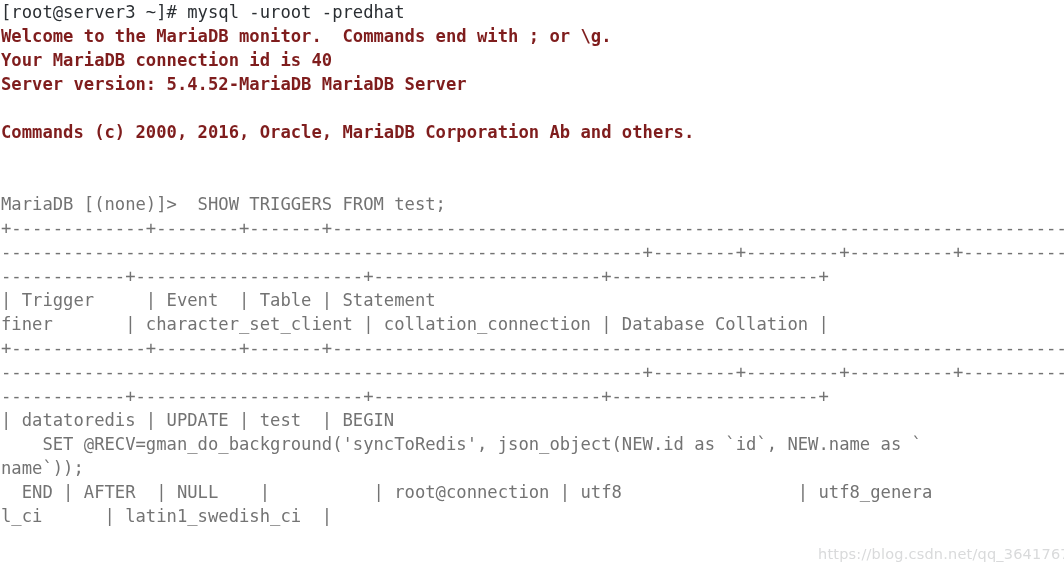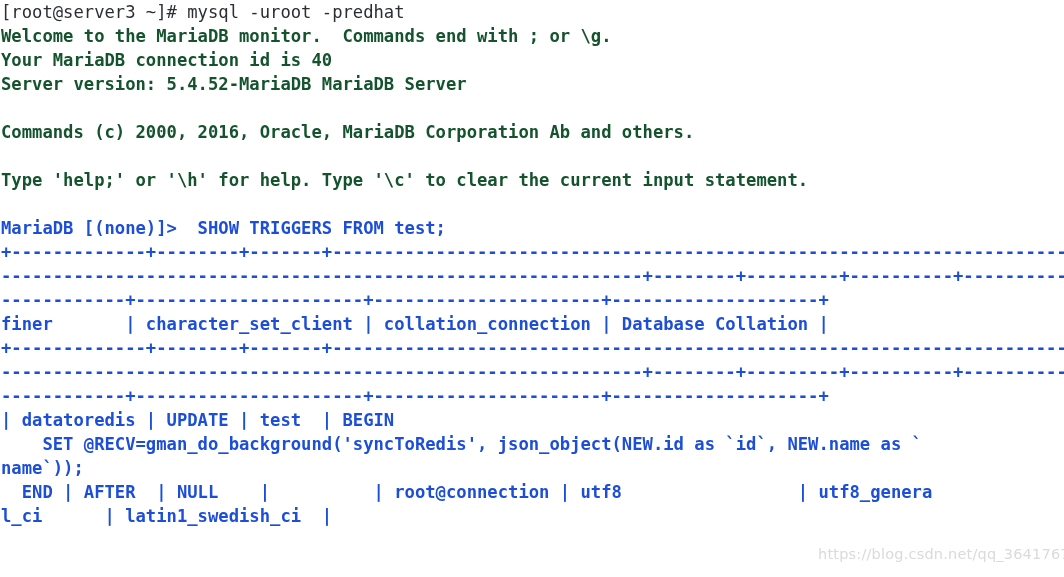--- a/index.html
+++ b/index.html
@@ -22,33 +22,33 @@
     padding: 0;
     box-sizing: border-box;
   }
   .line {
     display: block;
     height: 24px;
     line-height: 24px;
     font-size: 17.2px;
     letter-spacing: 0px;
     white-space: pre;
-    color: #14532d;
+    color: #7f1d1d;
     font-weight: bold;
     margin: 0;
     padding: 0 0 0 1px;
     font-family: "DejaVu Sans Mono", "Liberation Mono", monospace;
   }
   .line.prompt-line {
     color: #2b2f33;
     font-weight: normal;
   }
   .line.plain {
-    color: #1d4ed8;
-    font-weight: bold;
+    color: #737373;
+    font-weight: normal;
   }
   .line.blank {
     color: transparent;
   }
   #watermark {
     position: absolute;
     left: 818px;
     top: 545px;
     font-size: 14.5px;
     line-height: 18px;
@@ -71,32 +71,32 @@
   <div class="line">Your MariaDB connection id is 40</div>
 
   <div class="line">Server version: 5.4.52-MariaDB MariaDB Server</div>
 
   <div class="line blank"></div>
 
   <div class="line">Commands (c) 2000, 2016, Oracle, MariaDB Corporation Ab and others.</div>
 
   <div class="line blank"></div>
 
-  <div class="line">Type 'help;' or '\h' for help. Type '\c' to clear the current input statement.</div>
 
   <div class="line blank"></div>
 
   <div class="line plain">MariaDB [(none)]&gt;  SHOW TRIGGERS FROM test;</div>
 
   <div class="line plain">+-------------+--------+-------+----------------------------------------------------------------------------------</div>
 
   <div class="line plain">--------------------------------------------------------------+--------+---------+----------+---------------</div>
 
   <div class="line plain">------------+----------------------+----------------------+--------------------+</div>
 
+  <div class="line plain">| Trigger     | Event  | Table | Statement</div>
 
 
   <div class="line plain">finer       | character_set_client | collation_connection | Database Collation |</div>
 
   <div class="line plain">+-------------+--------+-------+----------------------------------------------------------------------------------</div>
 
   <div class="line plain">--------------------------------------------------------------+--------+---------+----------+---------------</div>
 
   <div class="line plain">------------+----------------------+----------------------+--------------------+</div>
 

